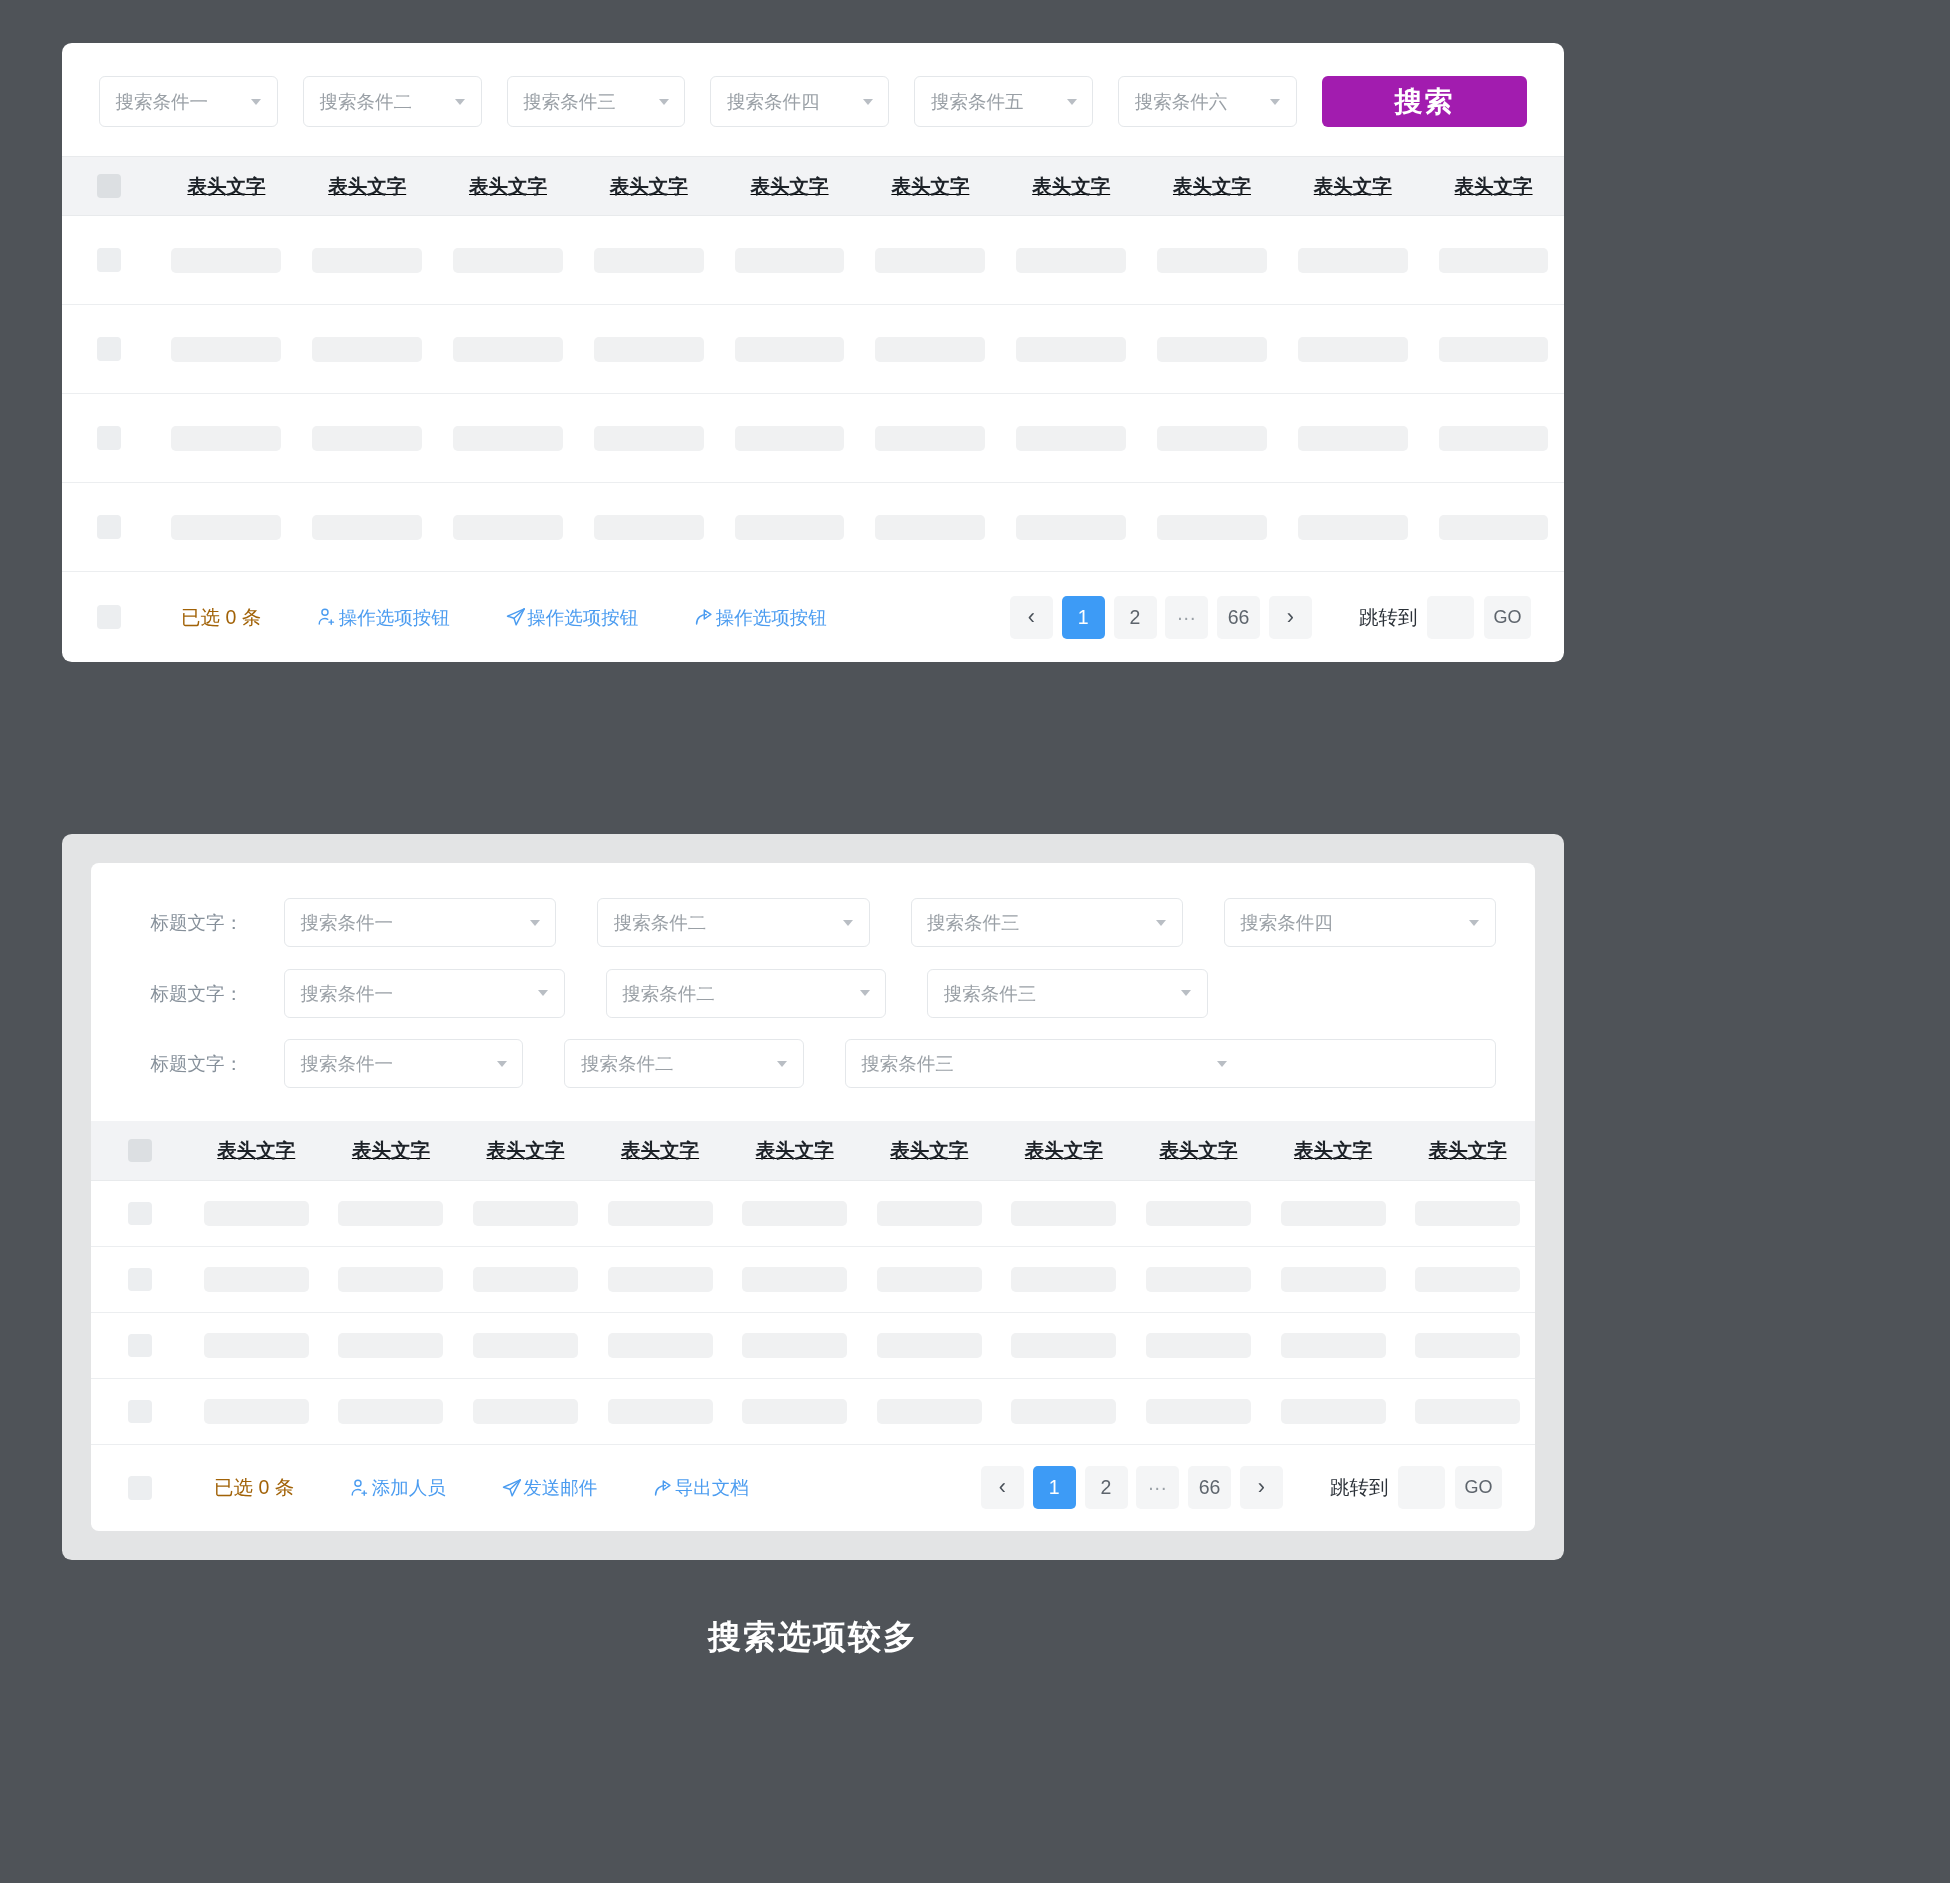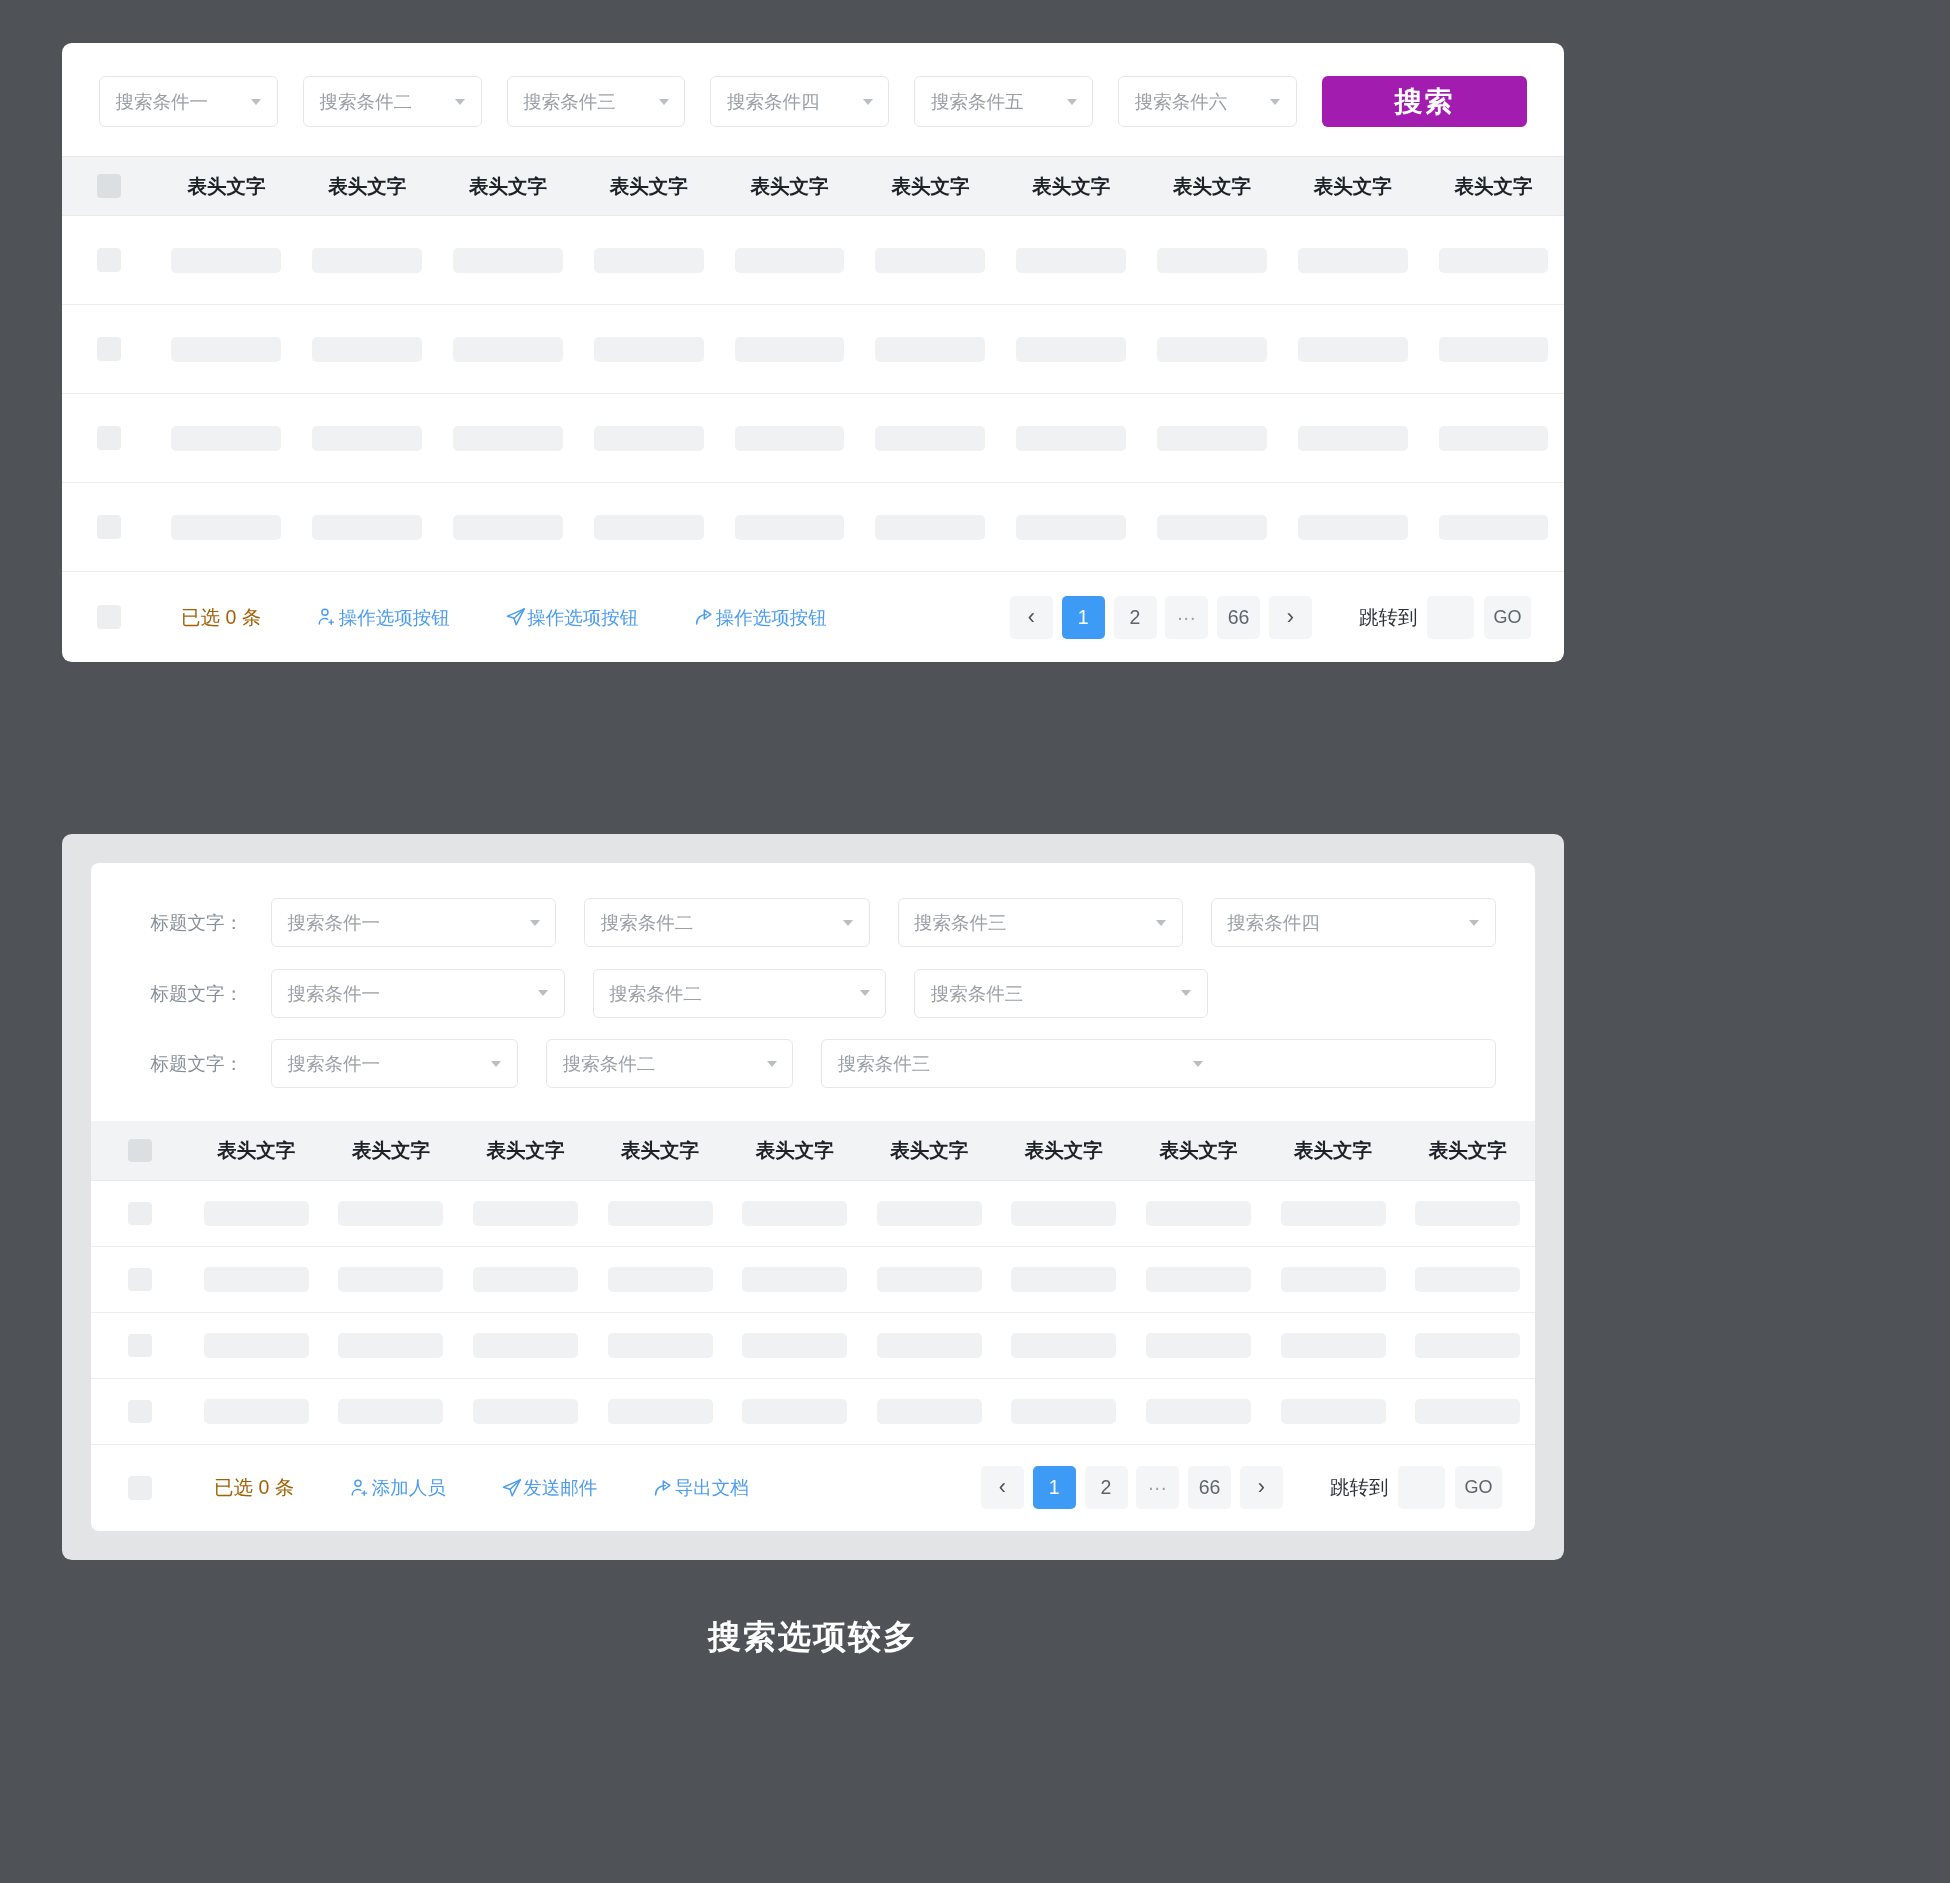--- a/index.html
+++ b/index.html
@@ -62,21 +62,21 @@
     border: none;
     border-radius: 5.9px;
     cursor: pointer;
     display: flex;
     align-items: center;
     justify-content: center;
     letter-spacing: 2px;
   }
 
   
-  .table { width: 100%; }
+  .table { width: 100%; text-decoration: underline; }
   .thead {
     display: flex;
     align-items: center;
     background: #f2f3f5;
     height: 60px;
     border-top: 1px solid #e8eaec;
     border-bottom: 1px solid #e8eaec;
   }
   .col-check {
     flex: 0 0 94px;
@@ -220,21 +220,21 @@
   }
   .form {
     padding: 35px 39px 29px 39px;
     display: flex;
     flex-direction: column;
     gap: 21.5px;
   }
   .frow {
     display: flex;
     align-items: center;
-    gap: 28px;
+    gap: 41px;
   }
   .flabel {
     flex: 0 0 113px;
     text-align: right;
     font-size: 18.5px;
     color: #86909a;
     white-space: nowrap;
   }
   .fsel {
     position: relative;

